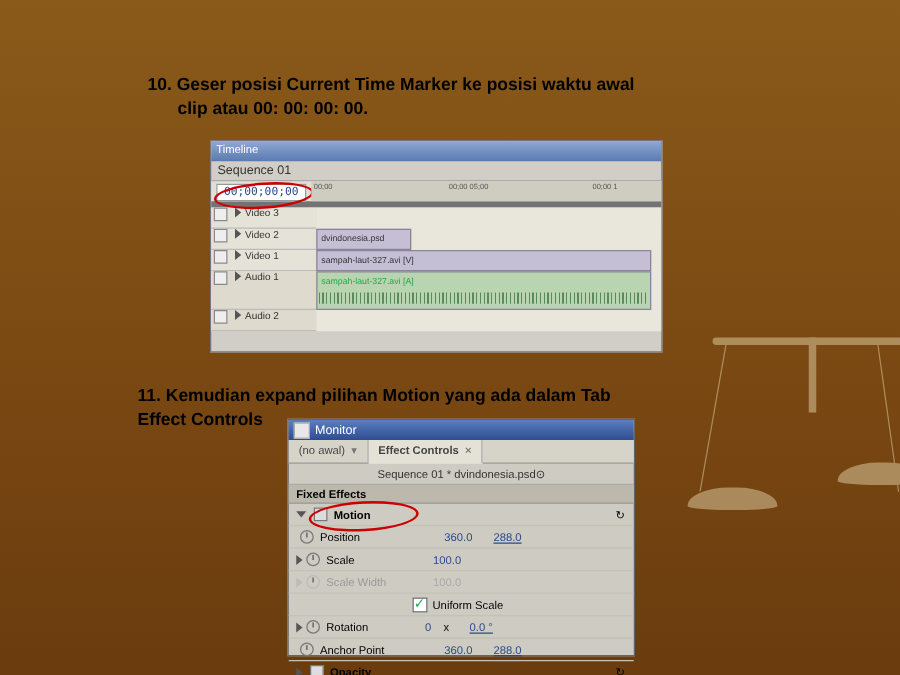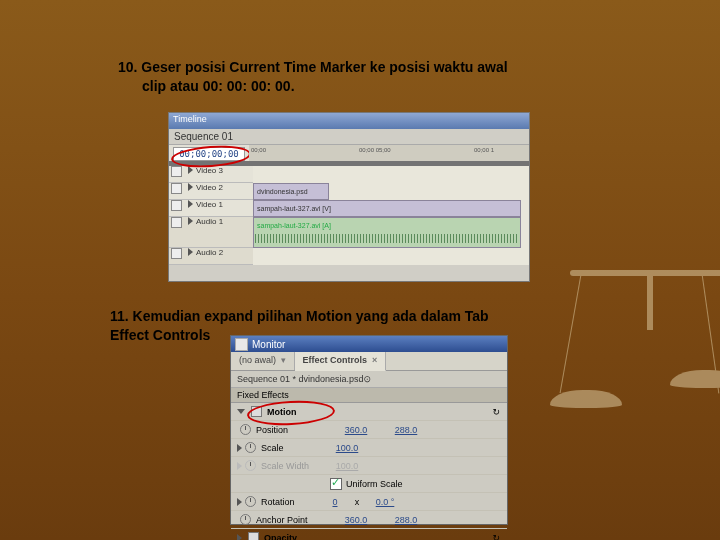--- a/index.html
+++ b/index.html
@@ -36,31 +36,31 @@
 .tl .cv{background:#c5bfd6;color:#333}
 .tl .ca{background:#b9d4b1;color:#2a4}
 .tl .wave{position:absolute;top:3px;left:1px;right:1px;height:9px;background:repeating-linear-gradient(90deg,#5a8a5a 0 1px,transparent 1px 3px)}
 .ec{position:absolute;top:335px;left:230px;width:278px;height:190px;background:#cdcbc2;border:1px solid #666;box-sizing:border-box}
 .ec .titlebar{height:16px;background:linear-gradient(#5b7fc0,#2d4d90);color:#fff;font-size:10px;display:flex;align-items:center;padding:0 4px}
 .ec .mic{width:11px;height:11px;background:#e8e8e8;border:1px solid #aaa;margin-right:4px}
 .ec .tabs{height:18px;background:#d6d4c9;display:flex;font-size:9px;color:#444;border-bottom:1px solid #999}
 .ec .tab{padding:3px 8px;border-right:1px solid #aaa}
 .ec .tab.on{background:#e4e2d7;border-bottom:1px solid #e4e2d7;margin-bottom:-1px;font-weight:700}
 .ec .tab .x{margin-left:5px;color:#777}
-.ec .seq{font-size:9px;padding:3px 6px;color:#333;border-bottom:1px solid #aaa;display:flex;justify-content:flex-start}
-.ec .fx{background:#bcb9ac;font-size:9px;font-weight:400;padding:2px 6px;border-bottom:1px solid #999}
+.ec .seq{font-size:9px;padding:3px 6px;color:#333;border-bottom:1px solid #aaa;display:flex;justify-content:center}
+.ec .fx{background:#bcb9ac;font-size:9px;font-weight:700;padding:2px 6px;border-bottom:1px solid #999}
 .ec .row{display:flex;align-items:center;height:17px;font-size:9px;border-bottom:1px solid #c4c1b5;padding:0 3px}
 .ec .row.mo{position:relative}
 .ec .chev{width:0;height:0;border-left:4px solid transparent;border-right:4px solid transparent;border-top:5px solid #555;margin:0 3px}
 .ec .chevR{width:0;height:0;border-top:4px solid transparent;border-bottom:4px solid transparent;border-left:5px solid #555;margin:0 3px}
 .ec .sw{width:9px;height:9px;border:1px solid #777;background:#ddd;margin:0 3px}
 .ec .clk{width:9px;height:9px;border:1px solid #777;border-radius:50%;margin:0 3px 0 6px;position:relative}
 .ec .clk::after{content:"";position:absolute;top:1px;left:4px;width:1px;height:4px;background:#555}
 .ec .lbl{flex:0 0 78px;margin-left:2px}
-.ec .val{width:44px;color:#2b4a8a;text-decoration:underline;text-align:center;margin-right:6px}
+.ec .val{width:44px;color:#2b4a8a;text-align:right;margin-right:6px}
 .ec .val2{width:44px;color:#2b4a8a;text-decoration:underline;text-align:center}
 .ec .cb{width:10px;height:10px;border:1px solid #666;background:#fff;margin-right:4px;position:relative}
 .ec .cb.c::after{content:"✓";position:absolute;top:-3px;left:0;font-size:11px;color:#2a5}
 .ec .ring{position:absolute;top:-2px;left:16px;width:84px;height:20px;border:2px solid #c00;border-radius:50%;transform:rotate(-3deg)}
 </style>
 </head>
 <body>
 
 <div class="scale">
   <div class="arm"></div>

